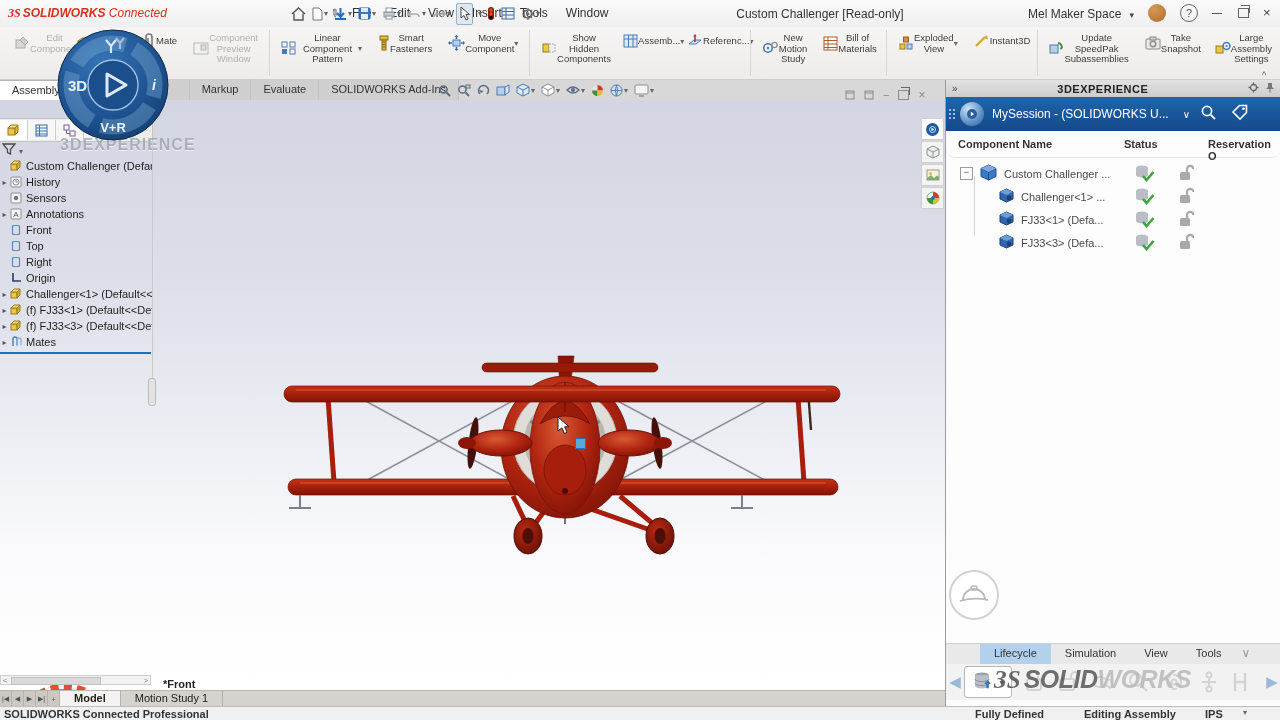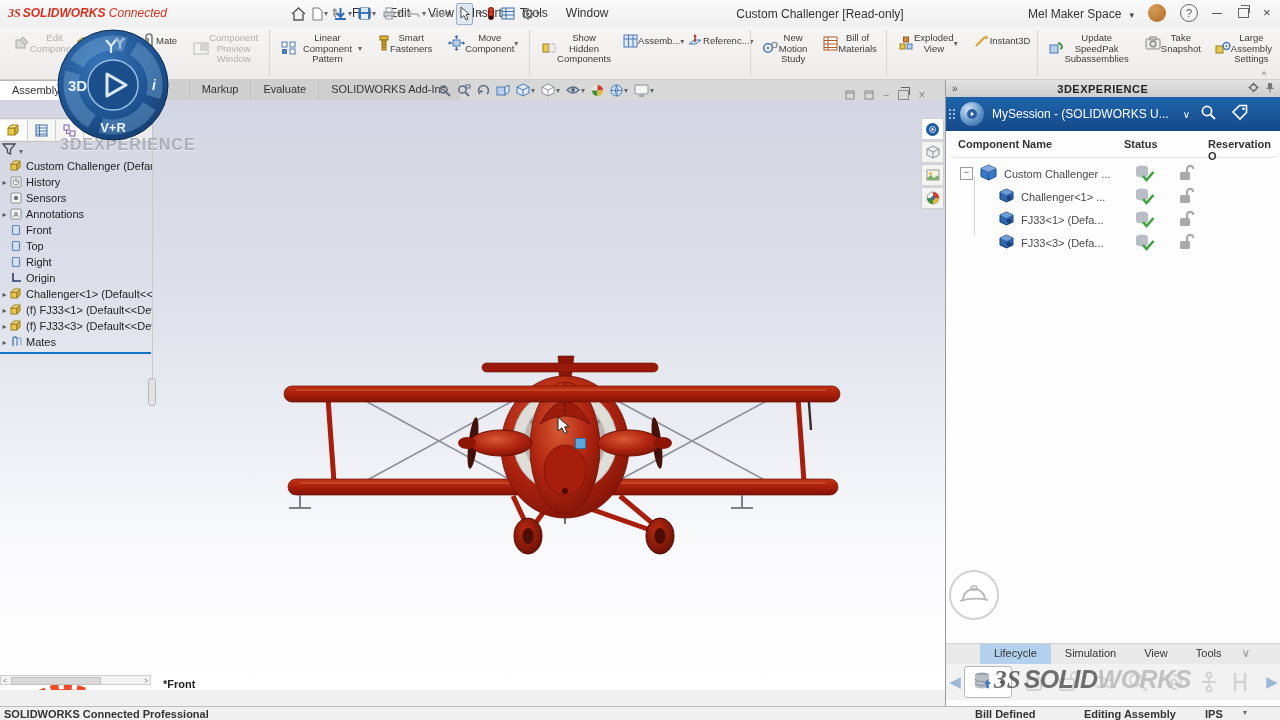--- a/index.html
+++ b/index.html
@@ -1019,22 +1019,33 @@
             <path d="M3 2 V20 M13 2 V20 M3 11 H13" fill="none" stroke="#bbb" stroke-width="2.4"></path>
           </svg>
       </span>
       <span class="act-chev" style="margin-left:auto;">▶</span>
     </div>
     <div class="a rp-wm">
       <span class="d1">ЗS</span><span class="d2">SOLID</span><span class="d3">WORKS</span>
     </div>
   </div>
 
+  <div class="a modeltabs">
+    <span class="navbtns">
+      <span class="navbtn">|◀</span>
+      <span class="navbtn">◀</span>
+      <span class="navbtn">▶</span>
+      <span class="navbtn">▶|</span>
+      <span class="navbtn">+</span>
+    </span>
+    <span class="mtab active">Model</span>
+    <span class="mtab">Motion Study 1</span>
+  </div>
 
   <div class="a statusbar">
     <span style="left:4px;">SOLIDWORKS Connected Professional</span>
-    <span style="left:975px;">Bill Defined</span>
+    <span style="left:975px;">Fully Defined</span>
     <span style="left:1084px;">Editing Assembly</span>
     <span style="left:1205px;">IPS</span>
     <span style="left:1243px;font-size:8px;color:#666;">▾</span>
   </div>
 
 </div>
 
 </body></html>

